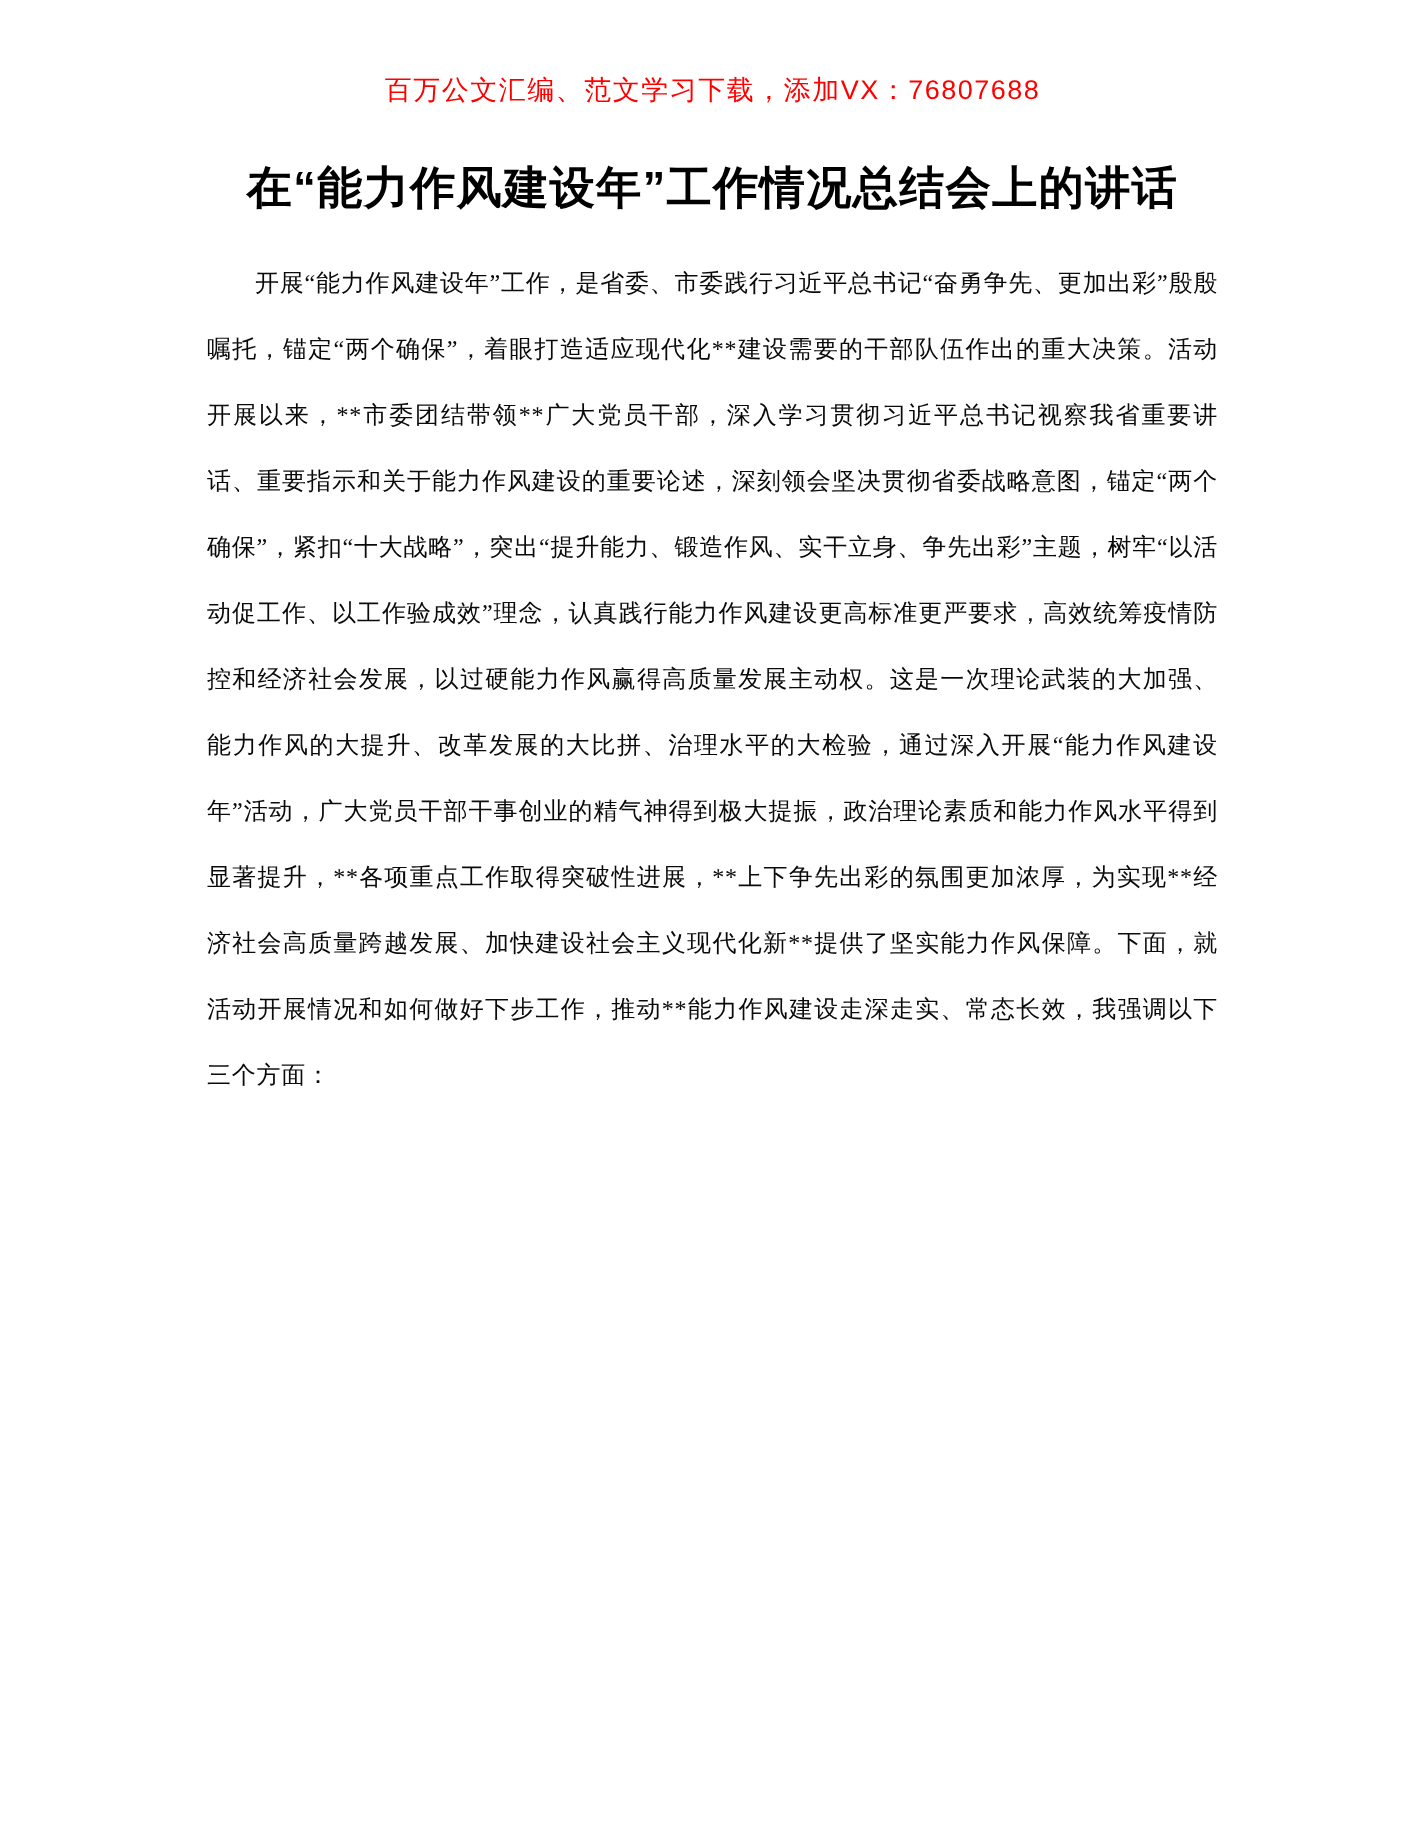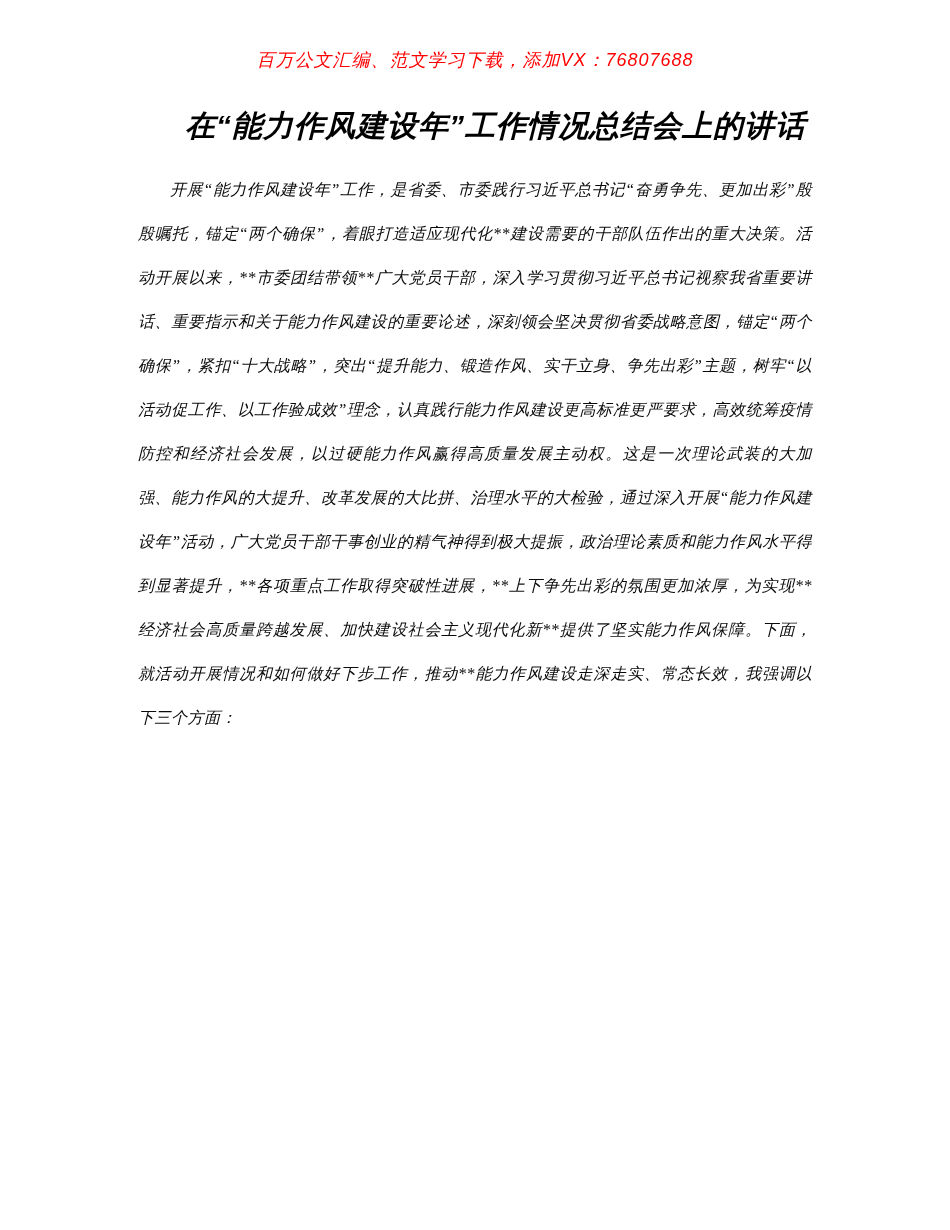--- a/index.html
+++ b/index.html
@@ -14,34 +14,33 @@
     font-family: "Liberation Serif", "DejaVu Serif", serif;
     color: #000000;
     overflow: hidden;
   }
 
   .page {
     width: 950px;
     height: 892px;
     background: #ffffff;
     padding: 48px 138px 28px 138px;
-    font-style: italic;
   }
 
   .promo-header {
     text-align: center;
     color: var(--accent, #ff0000);
     font-size: 18px;
     letter-spacing: 1px;
     font-family: "Liberation Sans", "DejaVu Sans", sans-serif;
     margin-bottom: 28px;
   }
 
   .doc-title {
-    text-align: right;
+    text-align: center;
     font-size: 30px;
     font-weight: 700;
     line-height: 52px;
     color: #000000;
     letter-spacing: 1px;
     font-family: "Liberation Sans", "DejaVu Sans", sans-serif;
     margin: 0 6px 16px 6px;
   }
 
   .doc-body {

